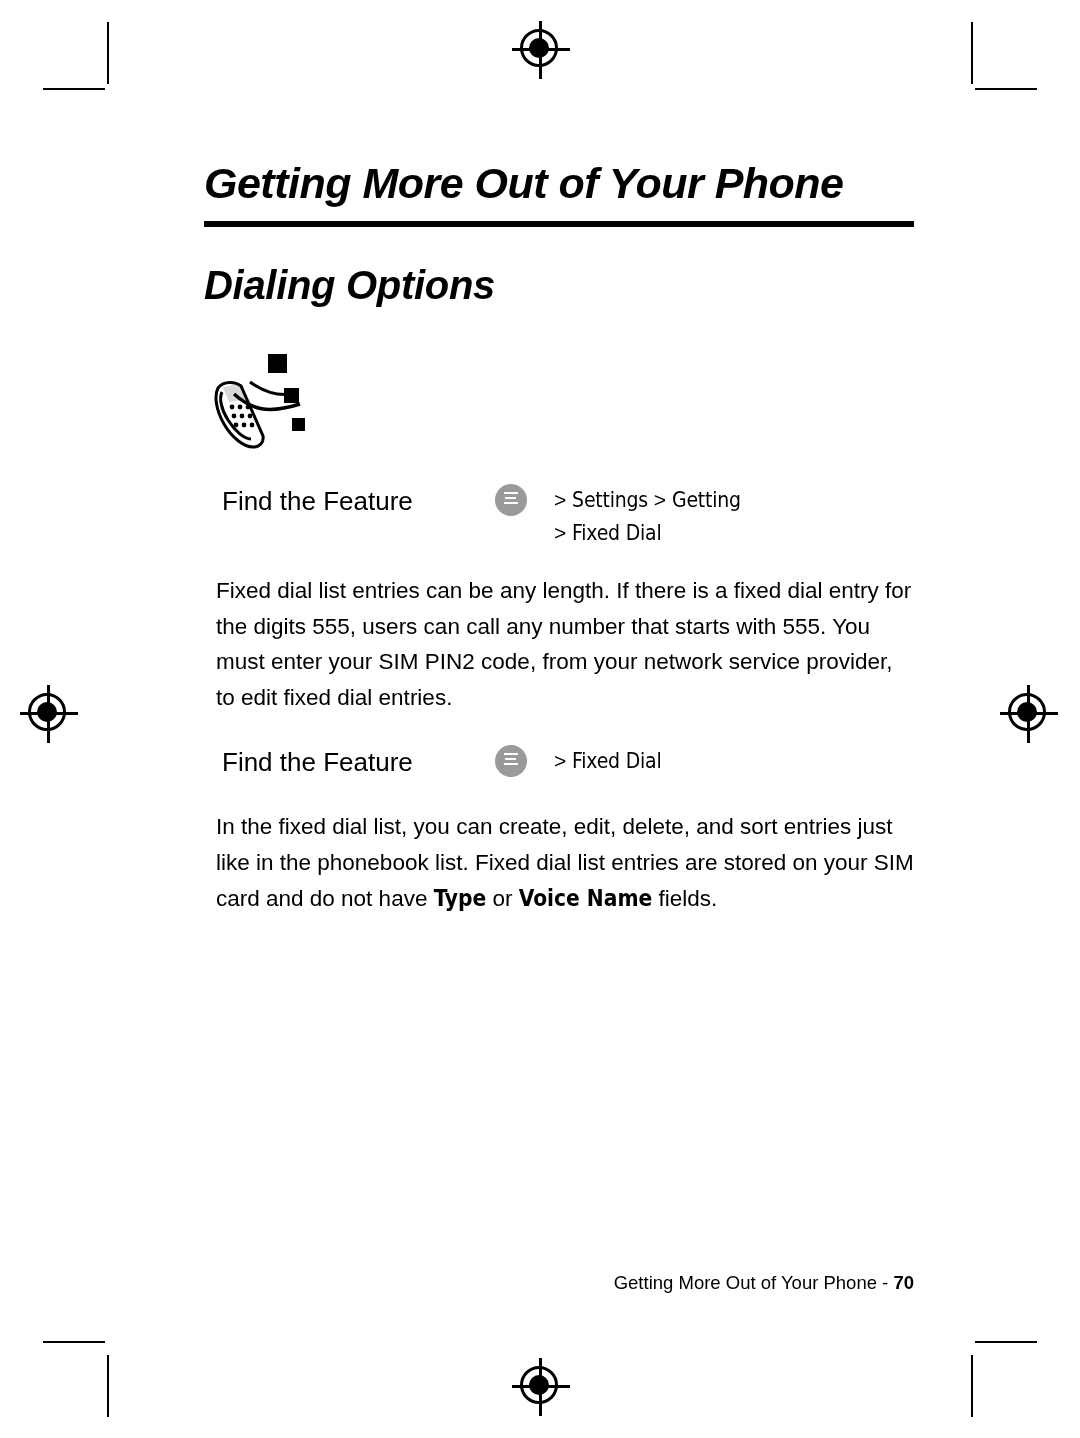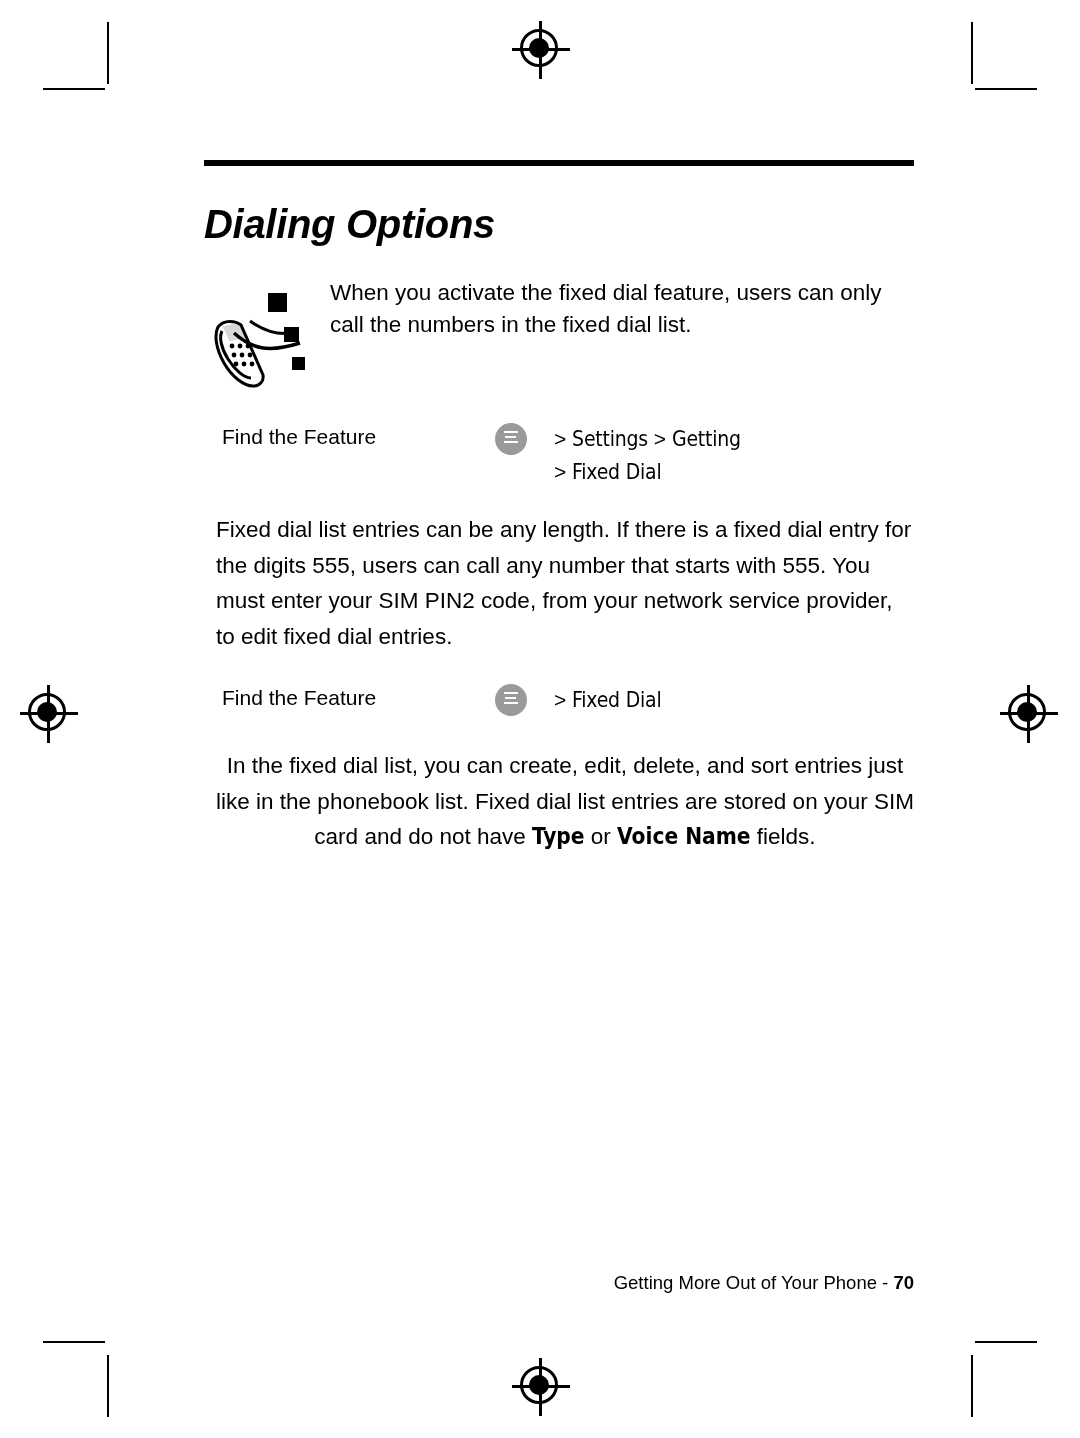--- a/index.html
+++ b/index.html
@@ -120,21 +120,21 @@
 
   .find-feature {
     position: relative;
     margin: 26px 0 18px 8px;
     min-height: 42px;
   }
   .ff-label {
     position: absolute;
     left: 10px;
     top: 2px;
-    font-size: 21px;
+    font-size: 26px;
   }
   .ff-key {
     position: absolute;
     left: 283px;
     top: 0px;
     width: 32px;
     height: 32px;
     border-radius: 50%;
     background: #9a9a9a;
     color: #ffffff;
@@ -167,21 +167,21 @@
     font-weight: normal;
     font-stretch: condensed;
     letter-spacing: -0.2px;
   }
 
   .body-block {
     font-size: 22.5px;
     line-height: 1.58;
     margin: 24px 0 0 12px;
   }
-  .body-block.tight { margin-top: 22px; text-align: center; }
+  .body-block.tight { margin-top: 22px; }
 
   .field-name {
     font-family: "DejaVu Sans Condensed", "Liberation Sans Narrow", "Liberation Sans", sans-serif;
     font-weight: bold;
     font-stretch: condensed;
   }
 
   .footer {
     position: absolute;
     left: 204px;
@@ -226,20 +226,21 @@
   <div class="crop-mark" style="left:43px; top:88px; width:62px; height:2px;"></div>
   <div class="crop-mark" style="left:971px; top:22px; width:2px; height:62px;"></div>
   <div class="crop-mark" style="left:975px; top:88px; width:62px; height:2px;"></div>
   <div class="crop-mark" style="left:107px; top:1355px; width:2px; height:62px;"></div>
   <div class="crop-mark" style="left:43px; top:1341px; width:62px; height:2px;"></div>
   <div class="crop-mark" style="left:971px; top:1355px; width:2px; height:62px;"></div>
   <div class="crop-mark" style="left:975px; top:1341px; width:62px; height:2px;"></div>
 
   <div class="content">
 
+    <h1 class="chapter-title">Getting More Out of Your Phone</h1>
     <div class="title-rule"></div>
 
     <h2 class="section-title">Dialing Options</h2>
 
     <div class="subsection">
       <div class="sub-icon">
         <svg width="110" height="105" viewBox="0 0 110 105" xmlns="http://www.w3.org/2000/svg">
 
           <rect x="60" y="2" width="19" height="19" fill="#000"></rect>
           <rect x="76" y="36" width="15" height="15" fill="#000"></rect>
@@ -263,21 +264,20 @@
               <circle cx="44" cy="73" r="2.4"></circle>
           </g>
 
           <path d="M16 36 L 31 33 L 37 46 L 22 49 Z" fill="#000" opacity="0.15" stroke="#000" stroke-width="2"></path>
 
           <path d="M26 42 C 44 58, 60 62, 92 52" fill="none" stroke="#000" stroke-width="3.5"></path>
           <path d="M42 30 C 56 40, 70 44, 84 42" fill="none" stroke="#000" stroke-width="3"></path>
         </svg>
       </div>
       <div class="sub-body">
-        <p class="para">When you activate the fixed dial feature, users can only call the numbers in the fixed dial list.</p>
       </div>
     </div>
 
     <div class="find-feature">
       <div class="ff-label">Find the Feature</div>
       <div class="ff-key">
         <div class="lines">
             <i></i>
             <i></i>
             <i></i>

